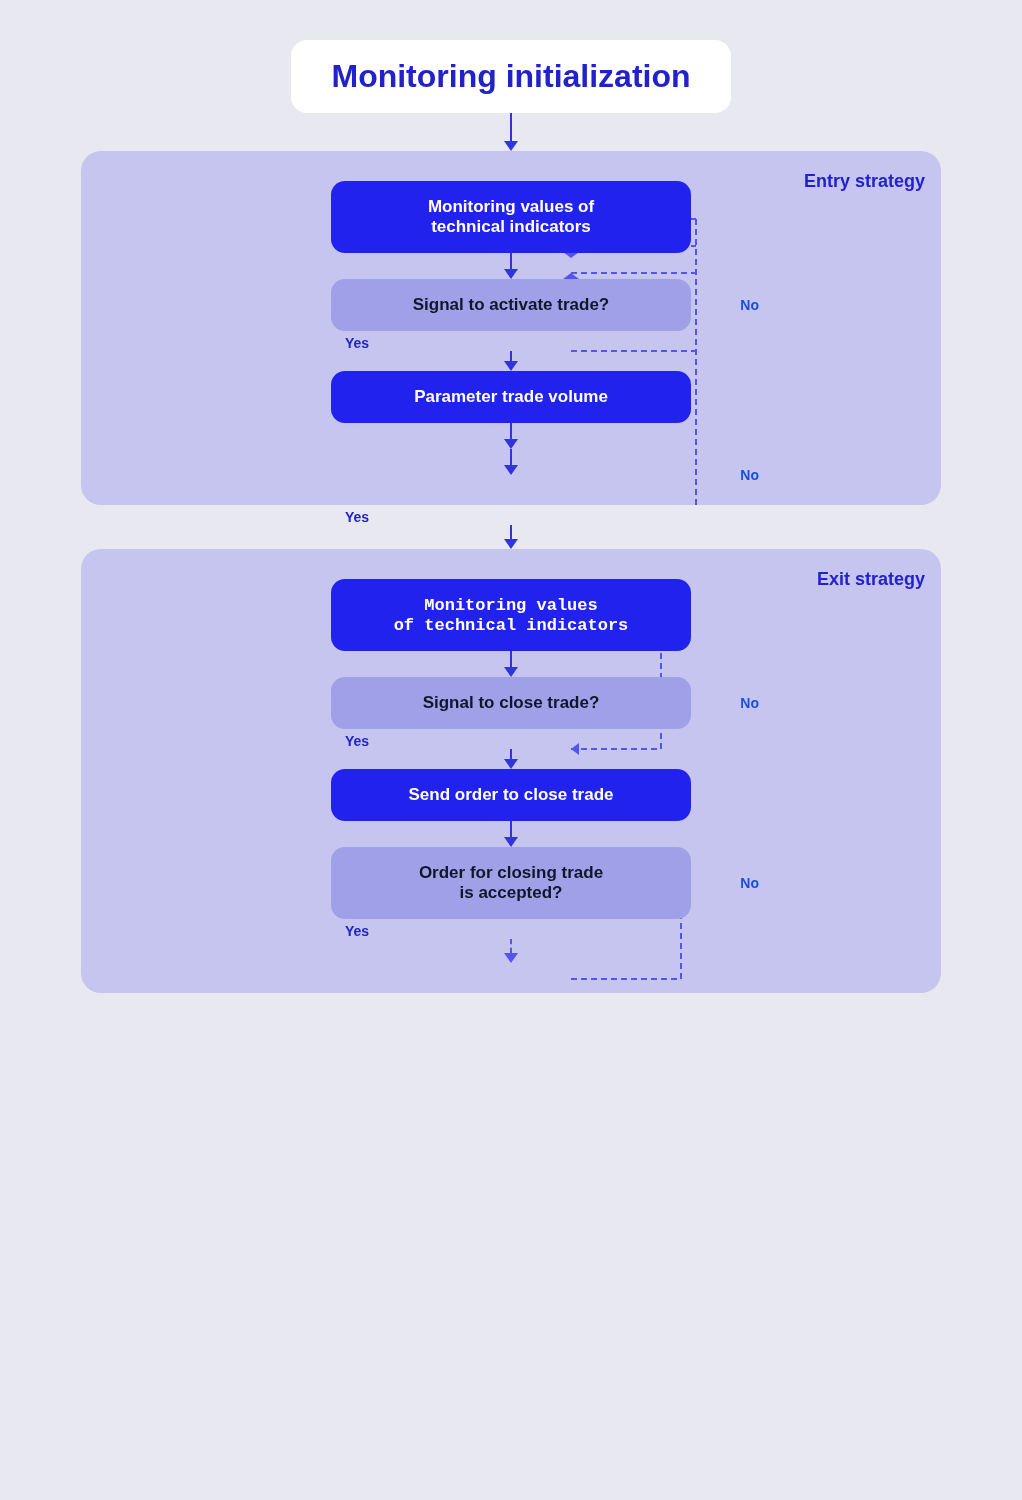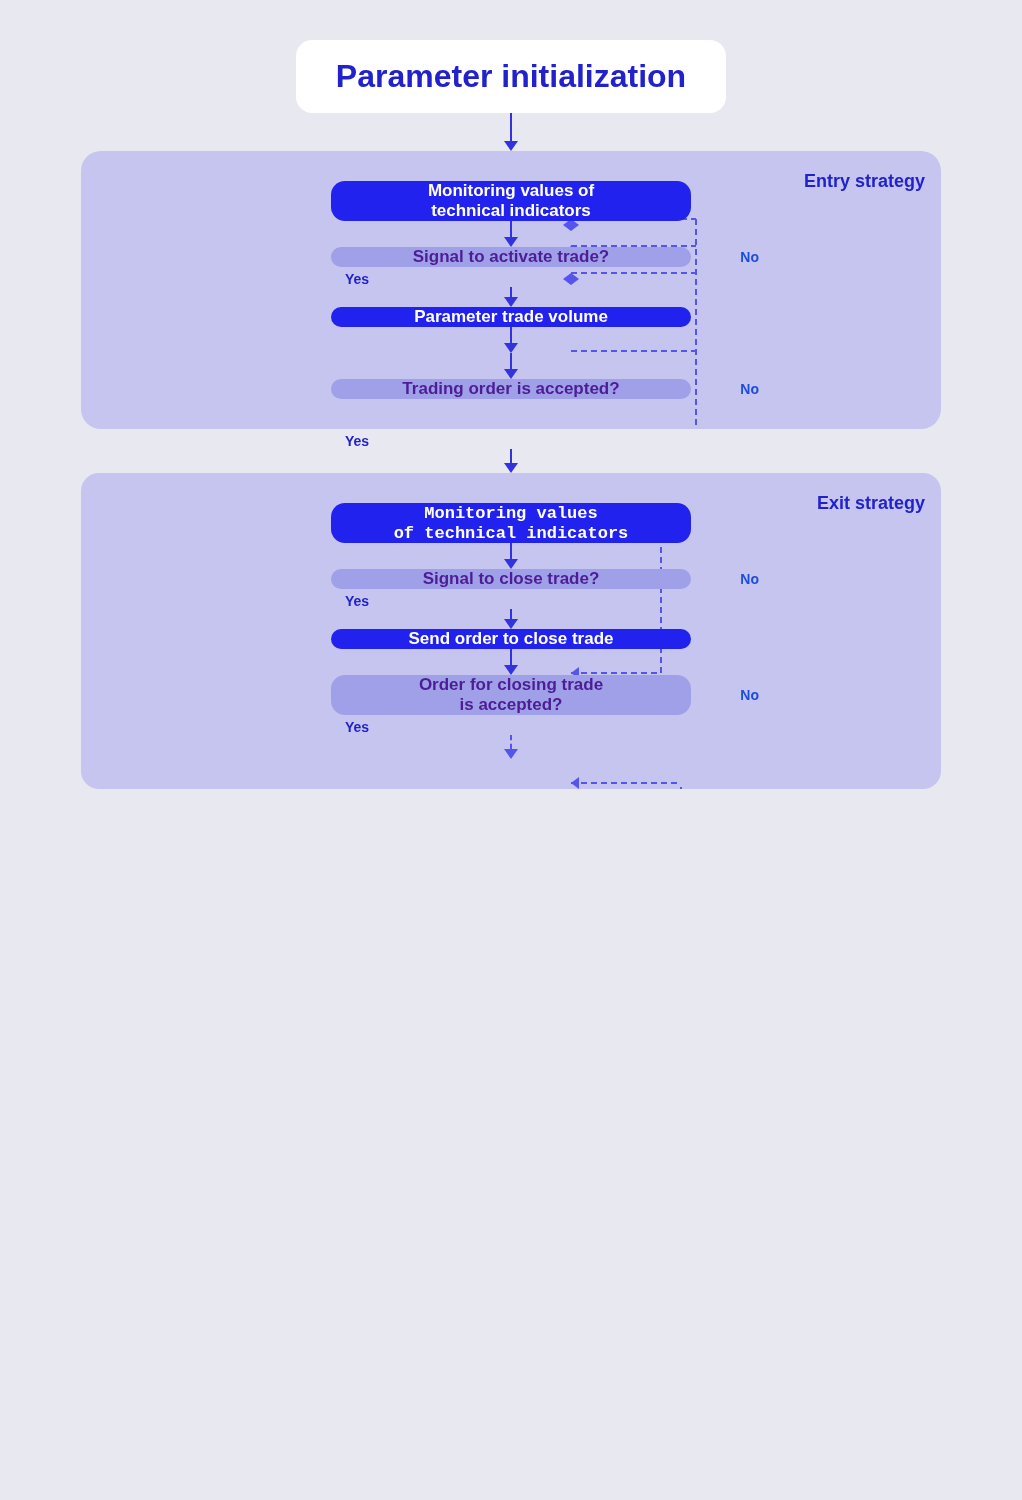--- a/index.html
+++ b/index.html
@@ -55,35 +55,35 @@
       position: absolute;
       top: 20px;
       right: 16px;
       color: #2222cc;
       font-size: 18px;
       font-weight: 700;
     }
     
     .flow-node {
       border-radius: 14px;
-      padding: 0 24px;
+      padding: 16px 24px;
       text-align: center;
       font-weight: 700;
       font-size: 17px;
       width: 360px;
       margin: 0 auto;
       position: relative;
     }
     .node-dark {
       background: #2222ee;
       color: white;
     }
     .node-light {
       background: #a0a0e8;
-      color: #4c1d95;
+      color: #0f172a;
     }
     .label-no {
       position: absolute;
       color: #1d4ed8;
       font-size: 14px;
       font-weight: 700;
     }
     
     .flow-step {
       position: relative;
@@ -97,21 +97,21 @@
       position: relative;
       z-index: 2;
     }
   </style>
 </head>
 <body>
 
 <div class="diagram-container">
 
   <div class="title-box">
-    <h1>Parameter initialization</h1>
+    <h1>Monitoring initialization</h1>
   </div>
 
   <div style="display:flex;flex-direction:column;align-items:center;width:100%;">
     <div style="width:2px;height:28px;background:#3333dd;"></div>
     <div class="arrow-down"></div>
   </div>
 
   <div class="strategy-section" style="position:relative;">
     <div class="strategy-label">Entry strategy</div>
 
@@ -169,40 +169,37 @@
         <div class="arrow-down"></div>
       </div>
 
 
       <div style="display:flex;flex-direction:column;align-items:center;">
         <div style="width:2px;height:16px;background:#3333dd;"></div>
         <div class="arrow-down"></div>
       </div>
 
       <div class="flow-step">
-        <div class="flow-node node-light">
-          <span>Trading order is accepted?</span>
-        </div>
         <span class="label-no" style="right:calc(50% - 248px);top:50%;transform:translateY(-50%);">No</span>
       </div>
 
     </div>
   </div>
 
   <div style="display:flex;flex-direction:column;align-items:center;width:100%;">
     <div style="display:flex;flex-direction:column;align-items:flex-start;width:360px;margin:0 auto;">
       <span style="color:#2222cc;font-size:14px;font-weight:700;margin-left:14px;margin-top:4px;">Yes</span>
       <div style="display:flex;flex-direction:column;align-items:center;width:100%;">
         <div style="width:2px;height:14px;background:#3333dd;"></div>
         <div class="arrow-down"></div>
       </div>
     </div>
   </div>
 
-  <div class="strategy-section" style="position:relative;border-radius:18px;">
+  <div class="strategy-section" style="position:relative;">
     <div class="strategy-label">Exit strategy</div>
 
     <svg style="position:absolute;top:0;left:0;width:100%;height:100%;pointer-events:none;z-index:1;">
 
       <line x1="490" y1="200" x2="580" y2="200" stroke="#5555ee" stroke-width="2" stroke-dasharray="6,4"></line>
       <line x1="580" y1="200" x2="580" y2="68" stroke="#5555ee" stroke-width="2" stroke-dasharray="6,4"></line>
 
       <polygon points="490,200 498,194 498,206" fill="#5555ee"></polygon>
 
       <line x1="490" y1="430" x2="600" y2="430" stroke="#5555ee" stroke-width="2" stroke-dasharray="6,4"></line>

